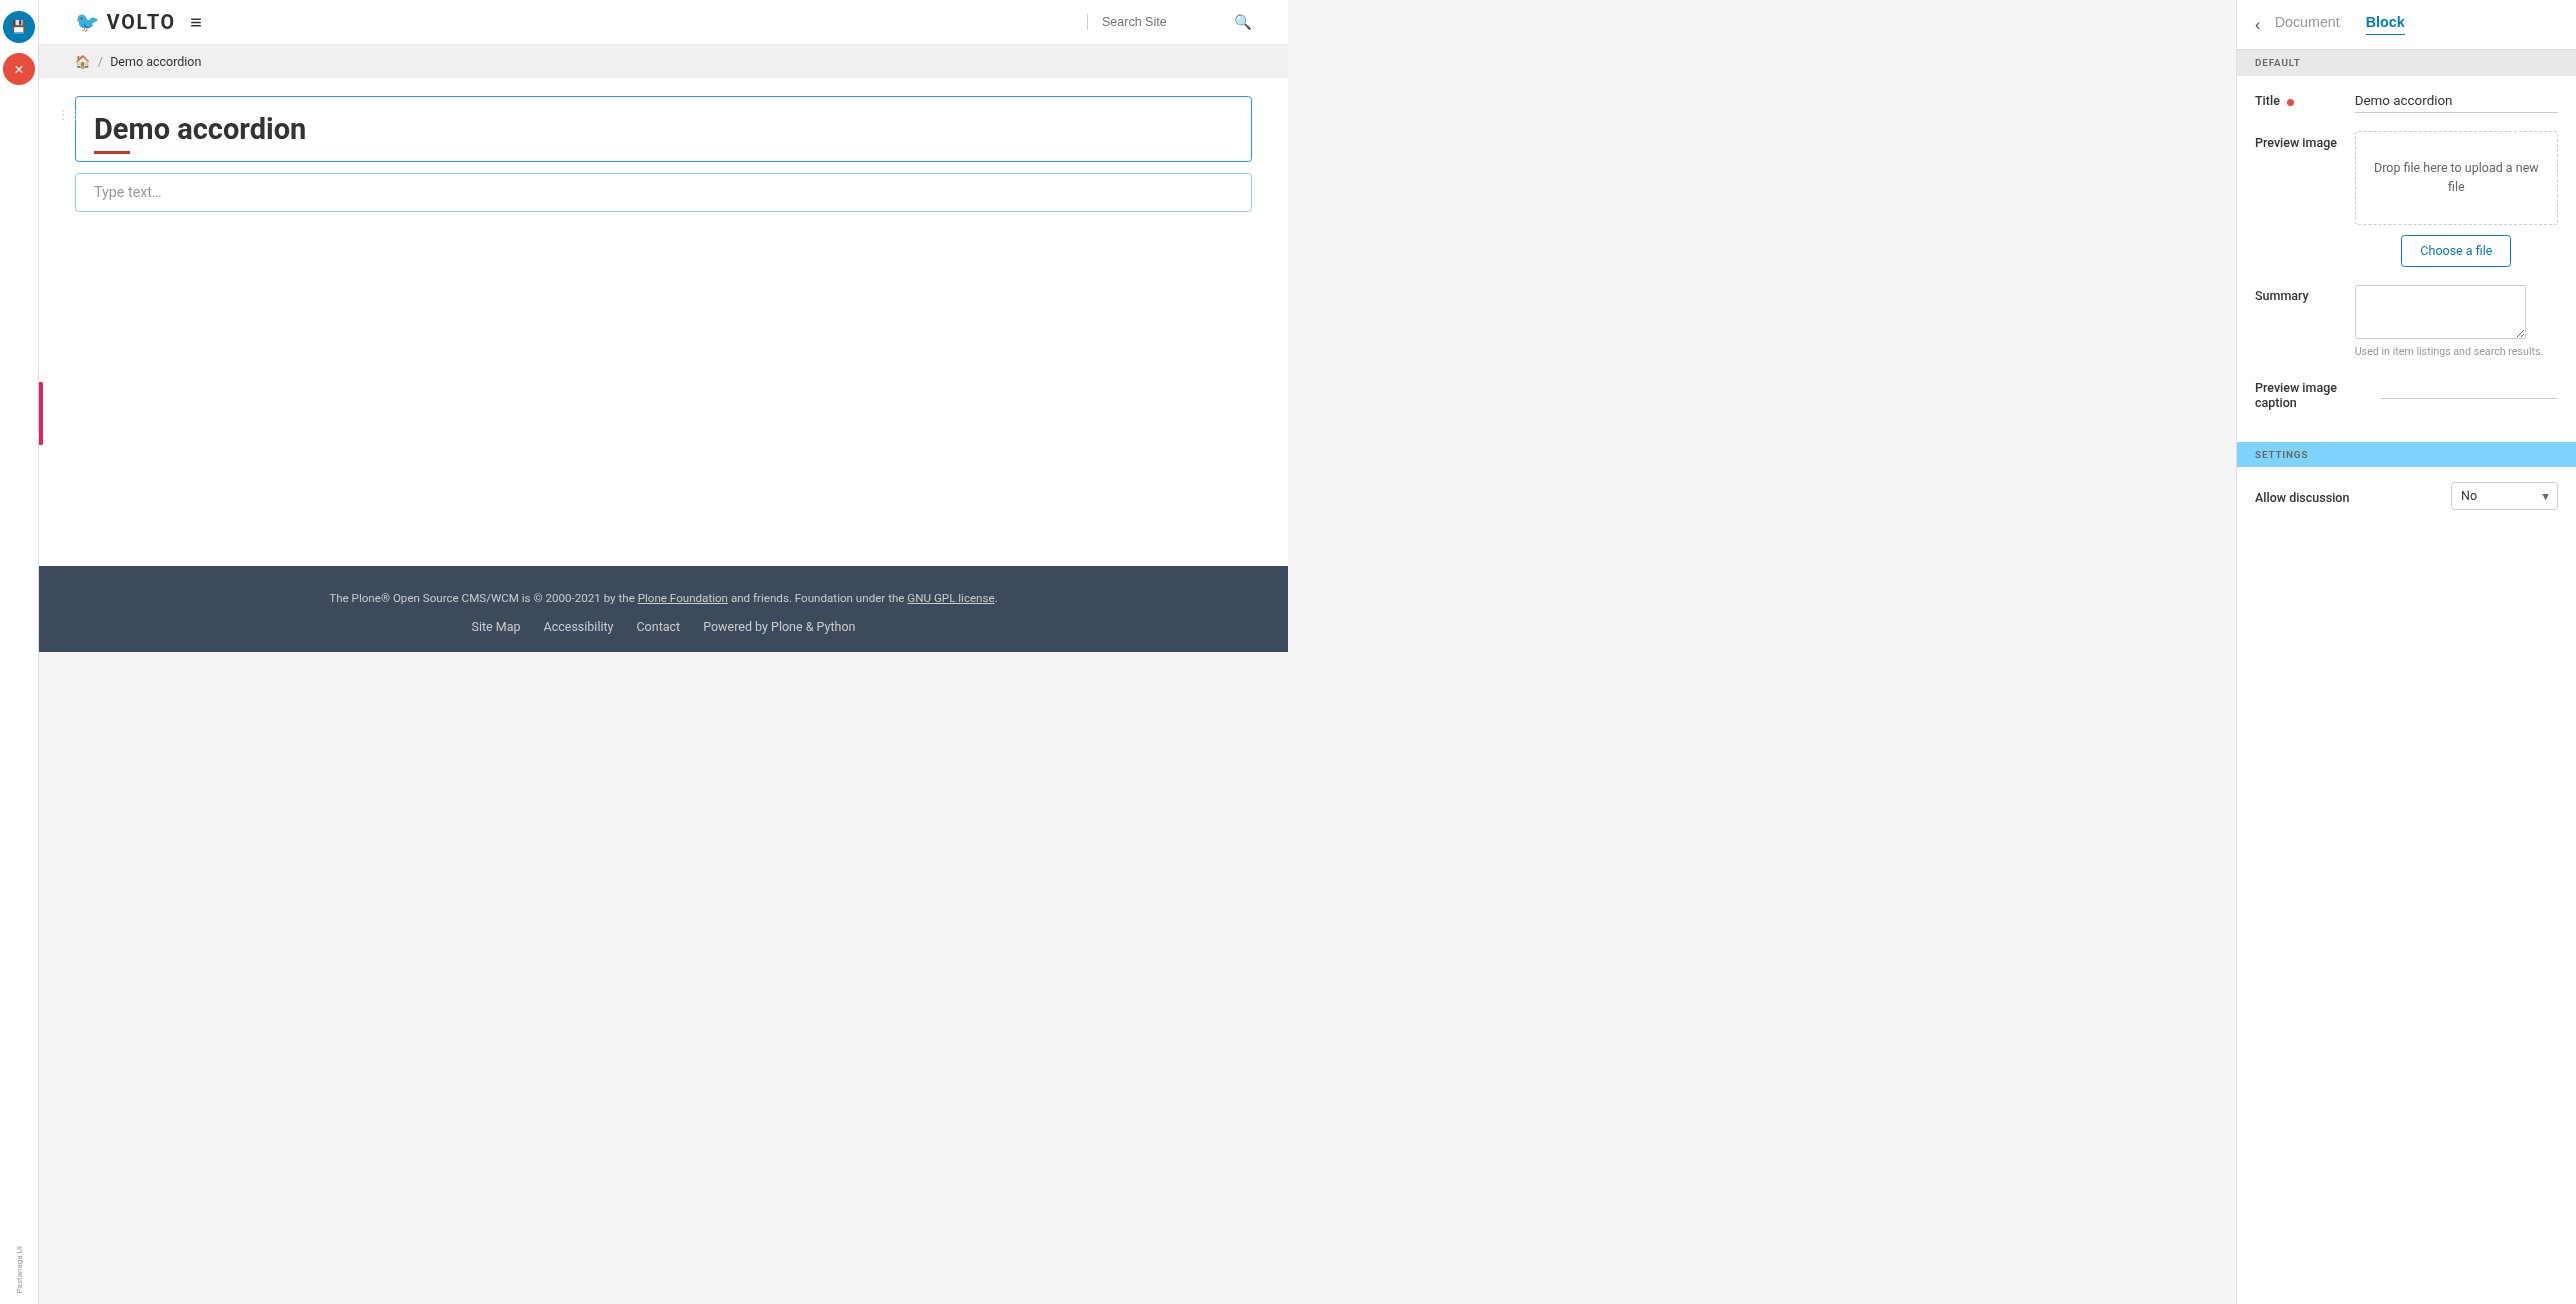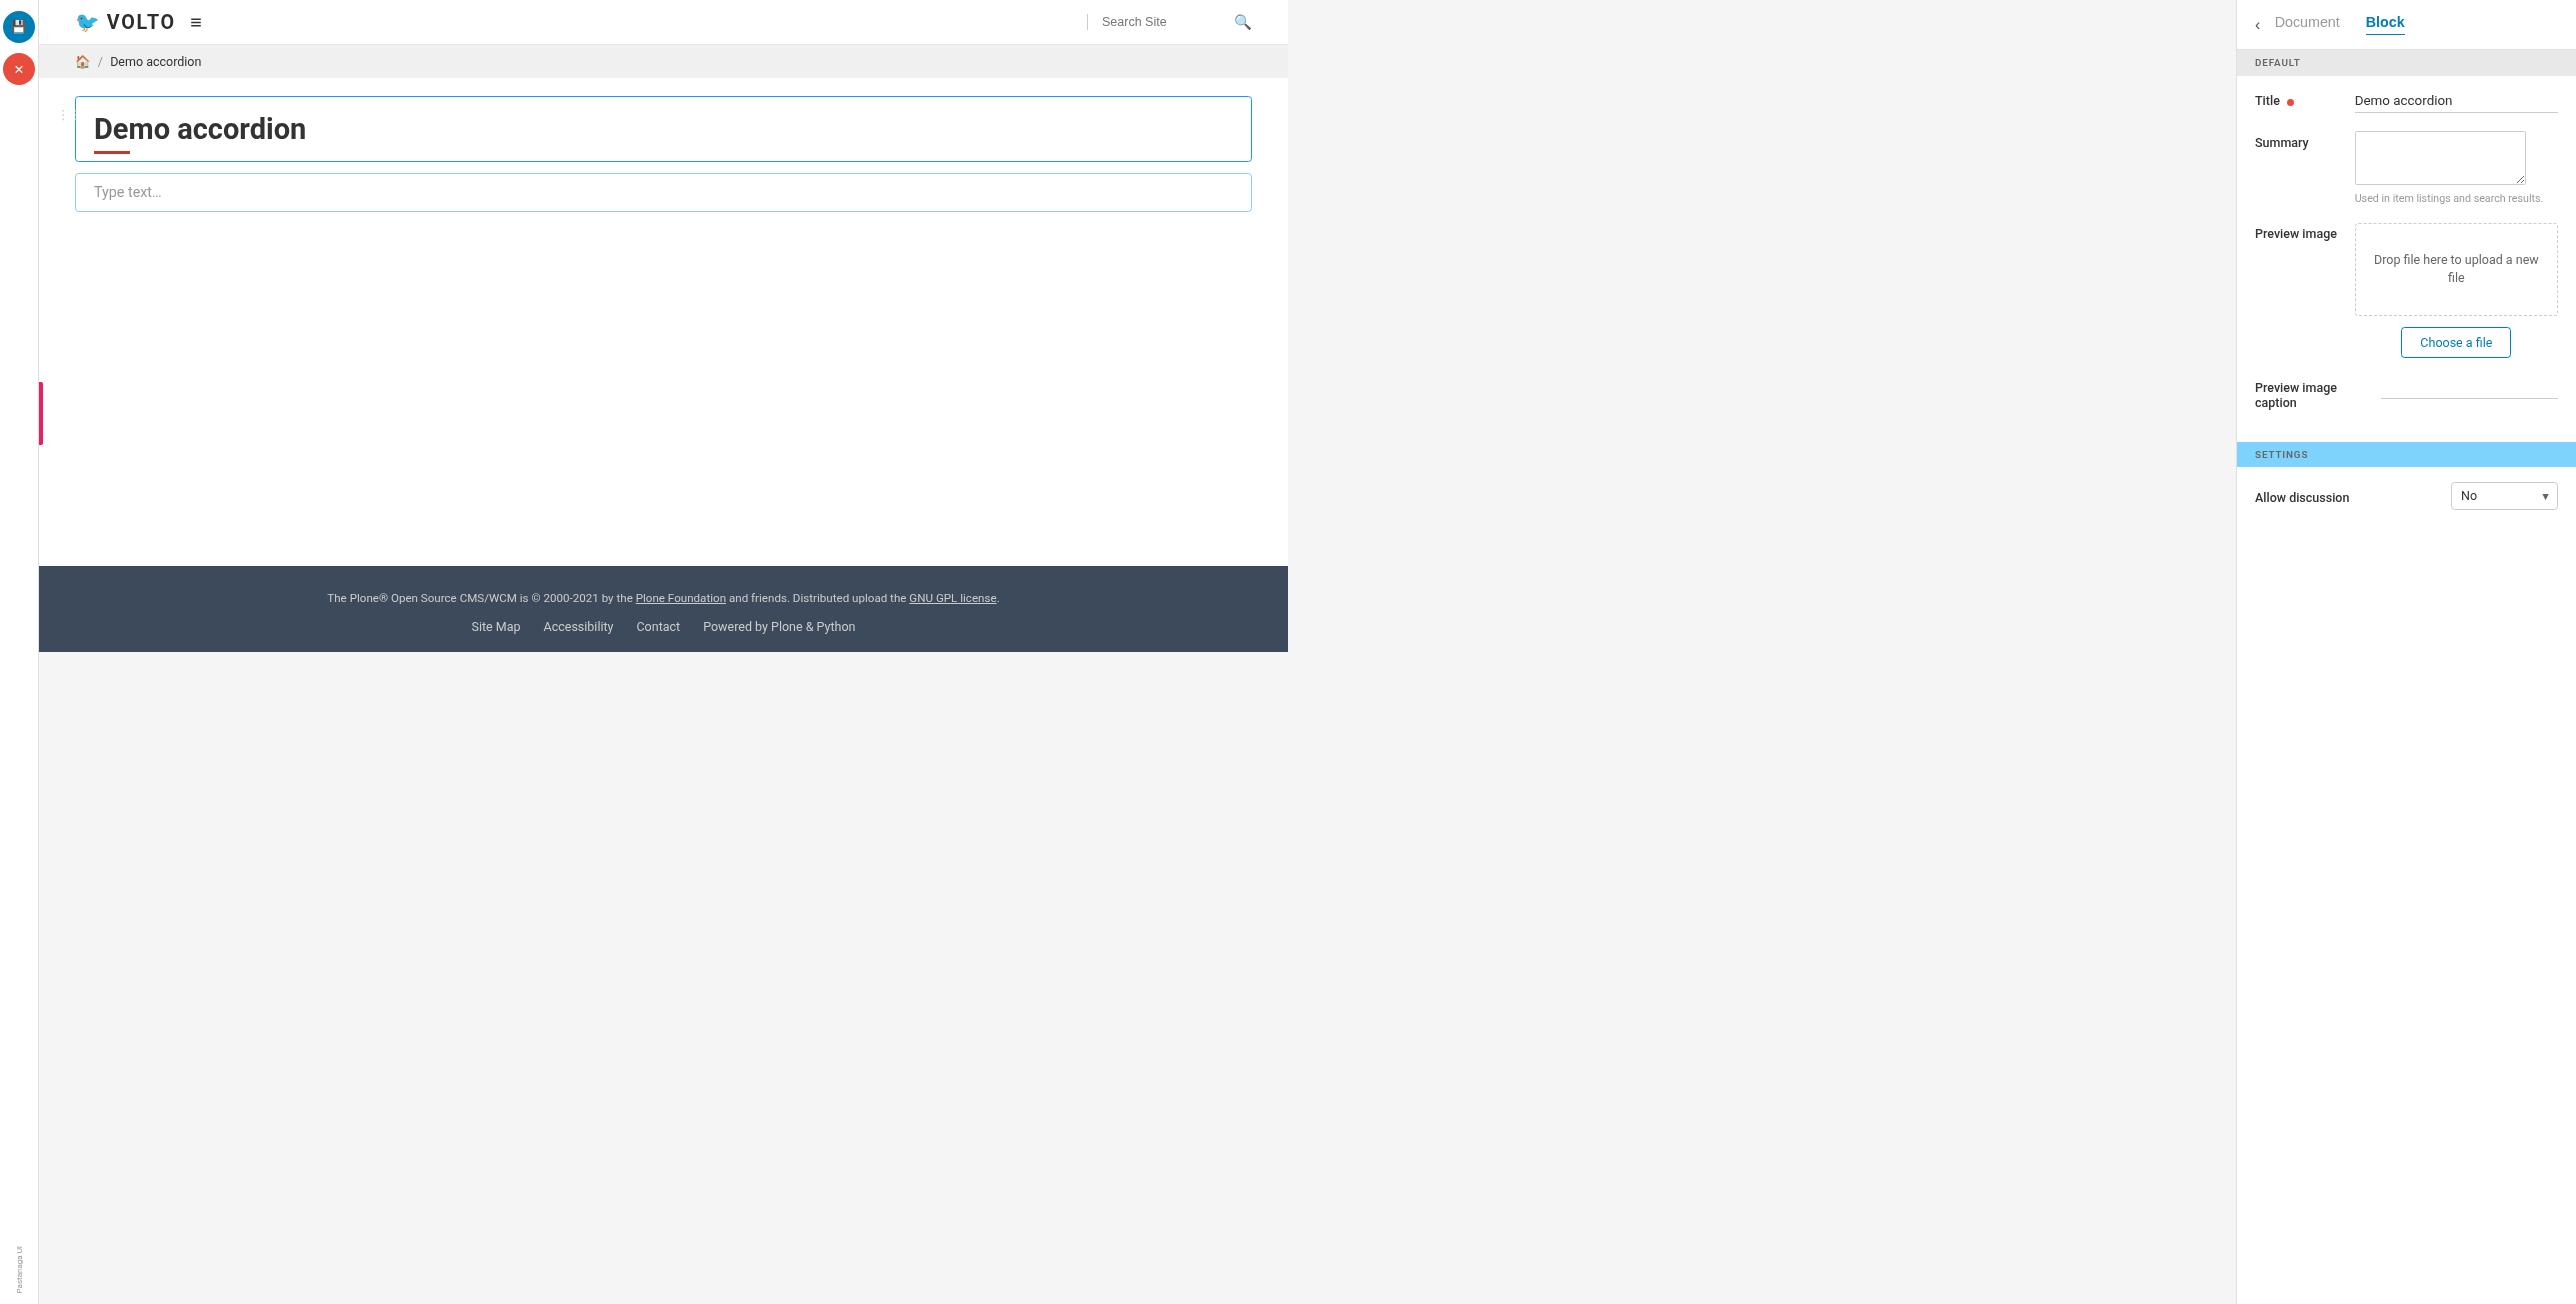--- a/index.html
+++ b/index.html
@@ -483,21 +483,21 @@
         <span>Type text…</span>
       </div>
     </div>
 
   </div>
 
   <footer class="site-footer">
     <div class="footer-text">
       <span>The Plone® Open Source CMS/WCM is © 2000-2021 by the</span>
       <a href="#">Plone Foundation</a>
-      <span>and friends. Distributed upload the</span>
+      <span>and friends. Foundation under the</span>
       <a href="#">GNU GPL license</a>.
     </div>
     <div class="footer-links">
       <a href="#" class="footer-link">Site Map</a>
       <a href="#" class="footer-link">Accessibility</a>
       <a href="#" class="footer-link">Contact</a>
       <a href="#" class="footer-link">Powered by Plone &amp; Python</a>
     </div>
   </footer>
 
@@ -524,39 +524,39 @@
   <div class="form-section">
 
     <div class="form-row">
       <label class="form-label">
         <span>Title</span>
         <span class="required-dot"></span>
       </label>
       <input type="text" class="form-input" value="Demo accordion" style="">
     </div>
 
-    <div class="form-row">
-      <label class="form-label">Summary</label>
-      <div style="flex:1;">
-        <textarea class="form-textarea" style=""></textarea>
-        <div class="helper-text">Used in item listings and search results.</div>
-      </div>
-    </div>
-
     <div class="form-row preview-image-section">
       <label class="form-label preview-label">Preview image</label>
       <div style="flex:1;">
         <div class="drop-zone">
           <span>Drop file here to upload a new file</span>
         </div>
         <button class="choose-file-btn">Choose a file</button>
       </div>
     </div>
 
     <div class="form-row">
+      <label class="form-label">Summary</label>
+      <div style="flex:1;">
+        <textarea class="form-textarea" style=""></textarea>
+        <div class="helper-text">Used in item listings and search results.</div>
+      </div>
+    </div>
+
+    <div class="form-row">
       <label class="form-label">Preview image caption</label>
       <input type="text" class="form-input" style="">
     </div>
 
   </div>
 
   <div class="settings-section-label">SETTINGS</div>
 
   <div class="allow-discussion-row">
     <label class="form-label">Allow discussion</label>

